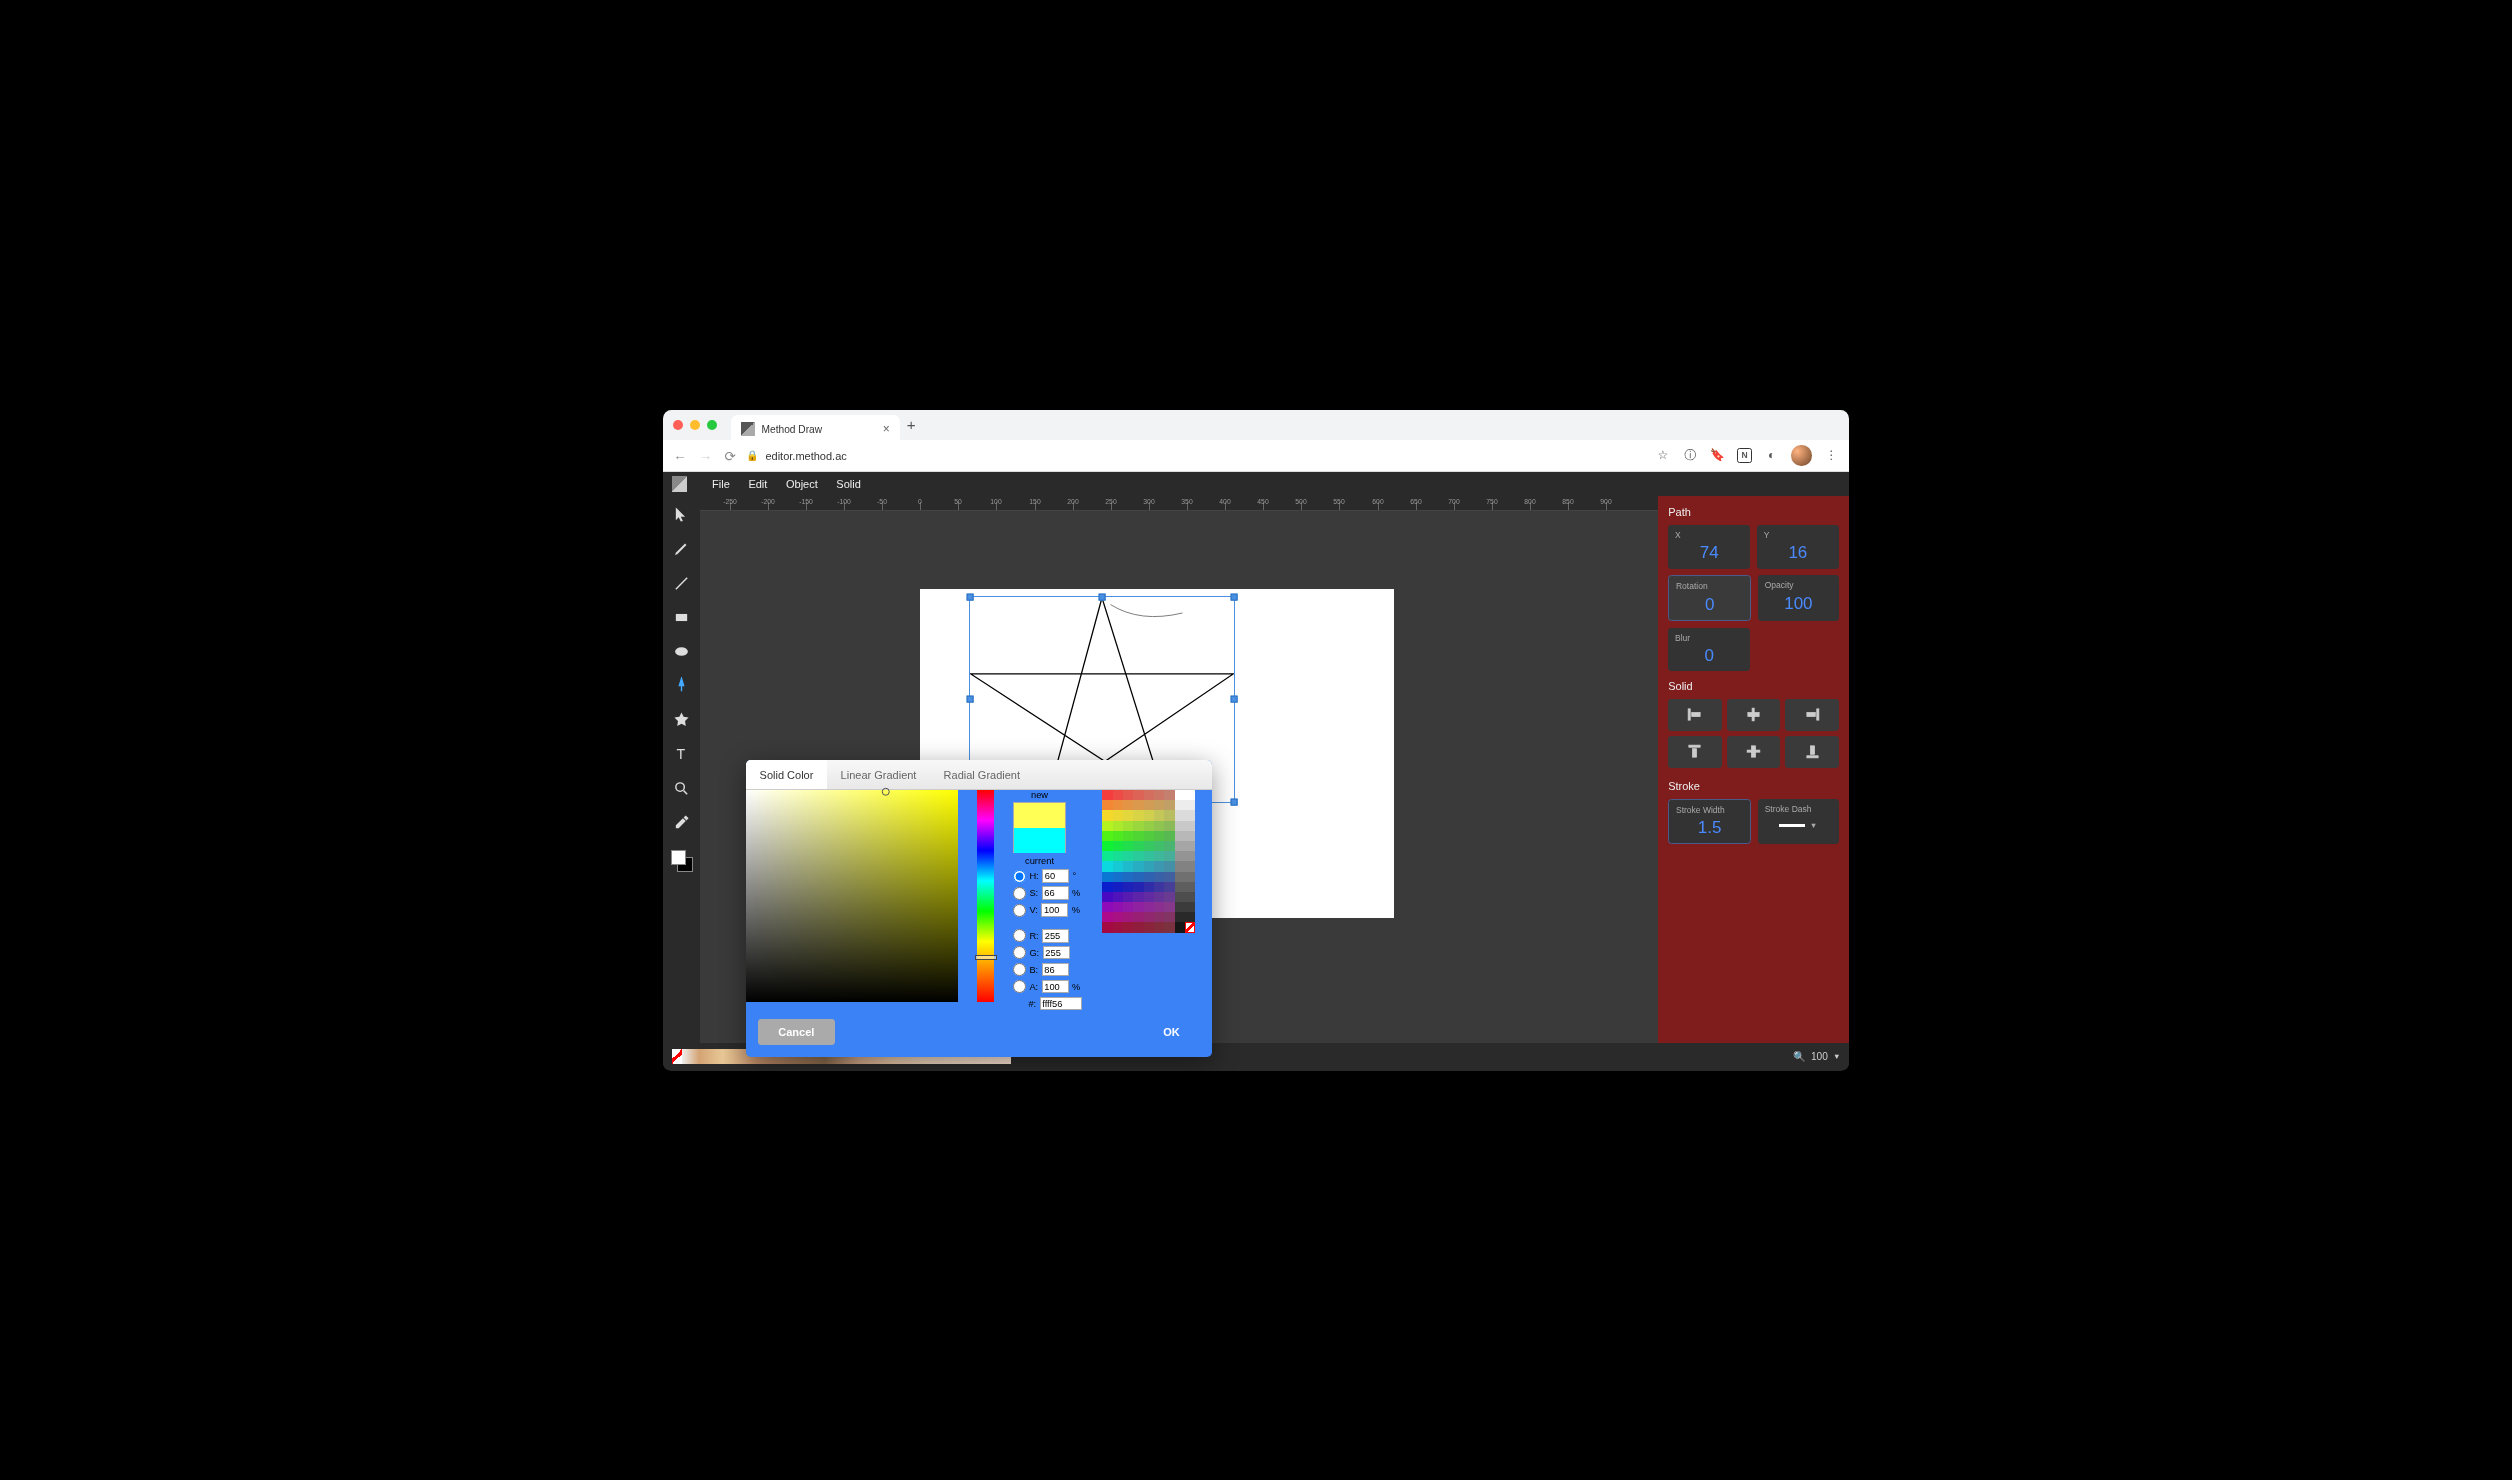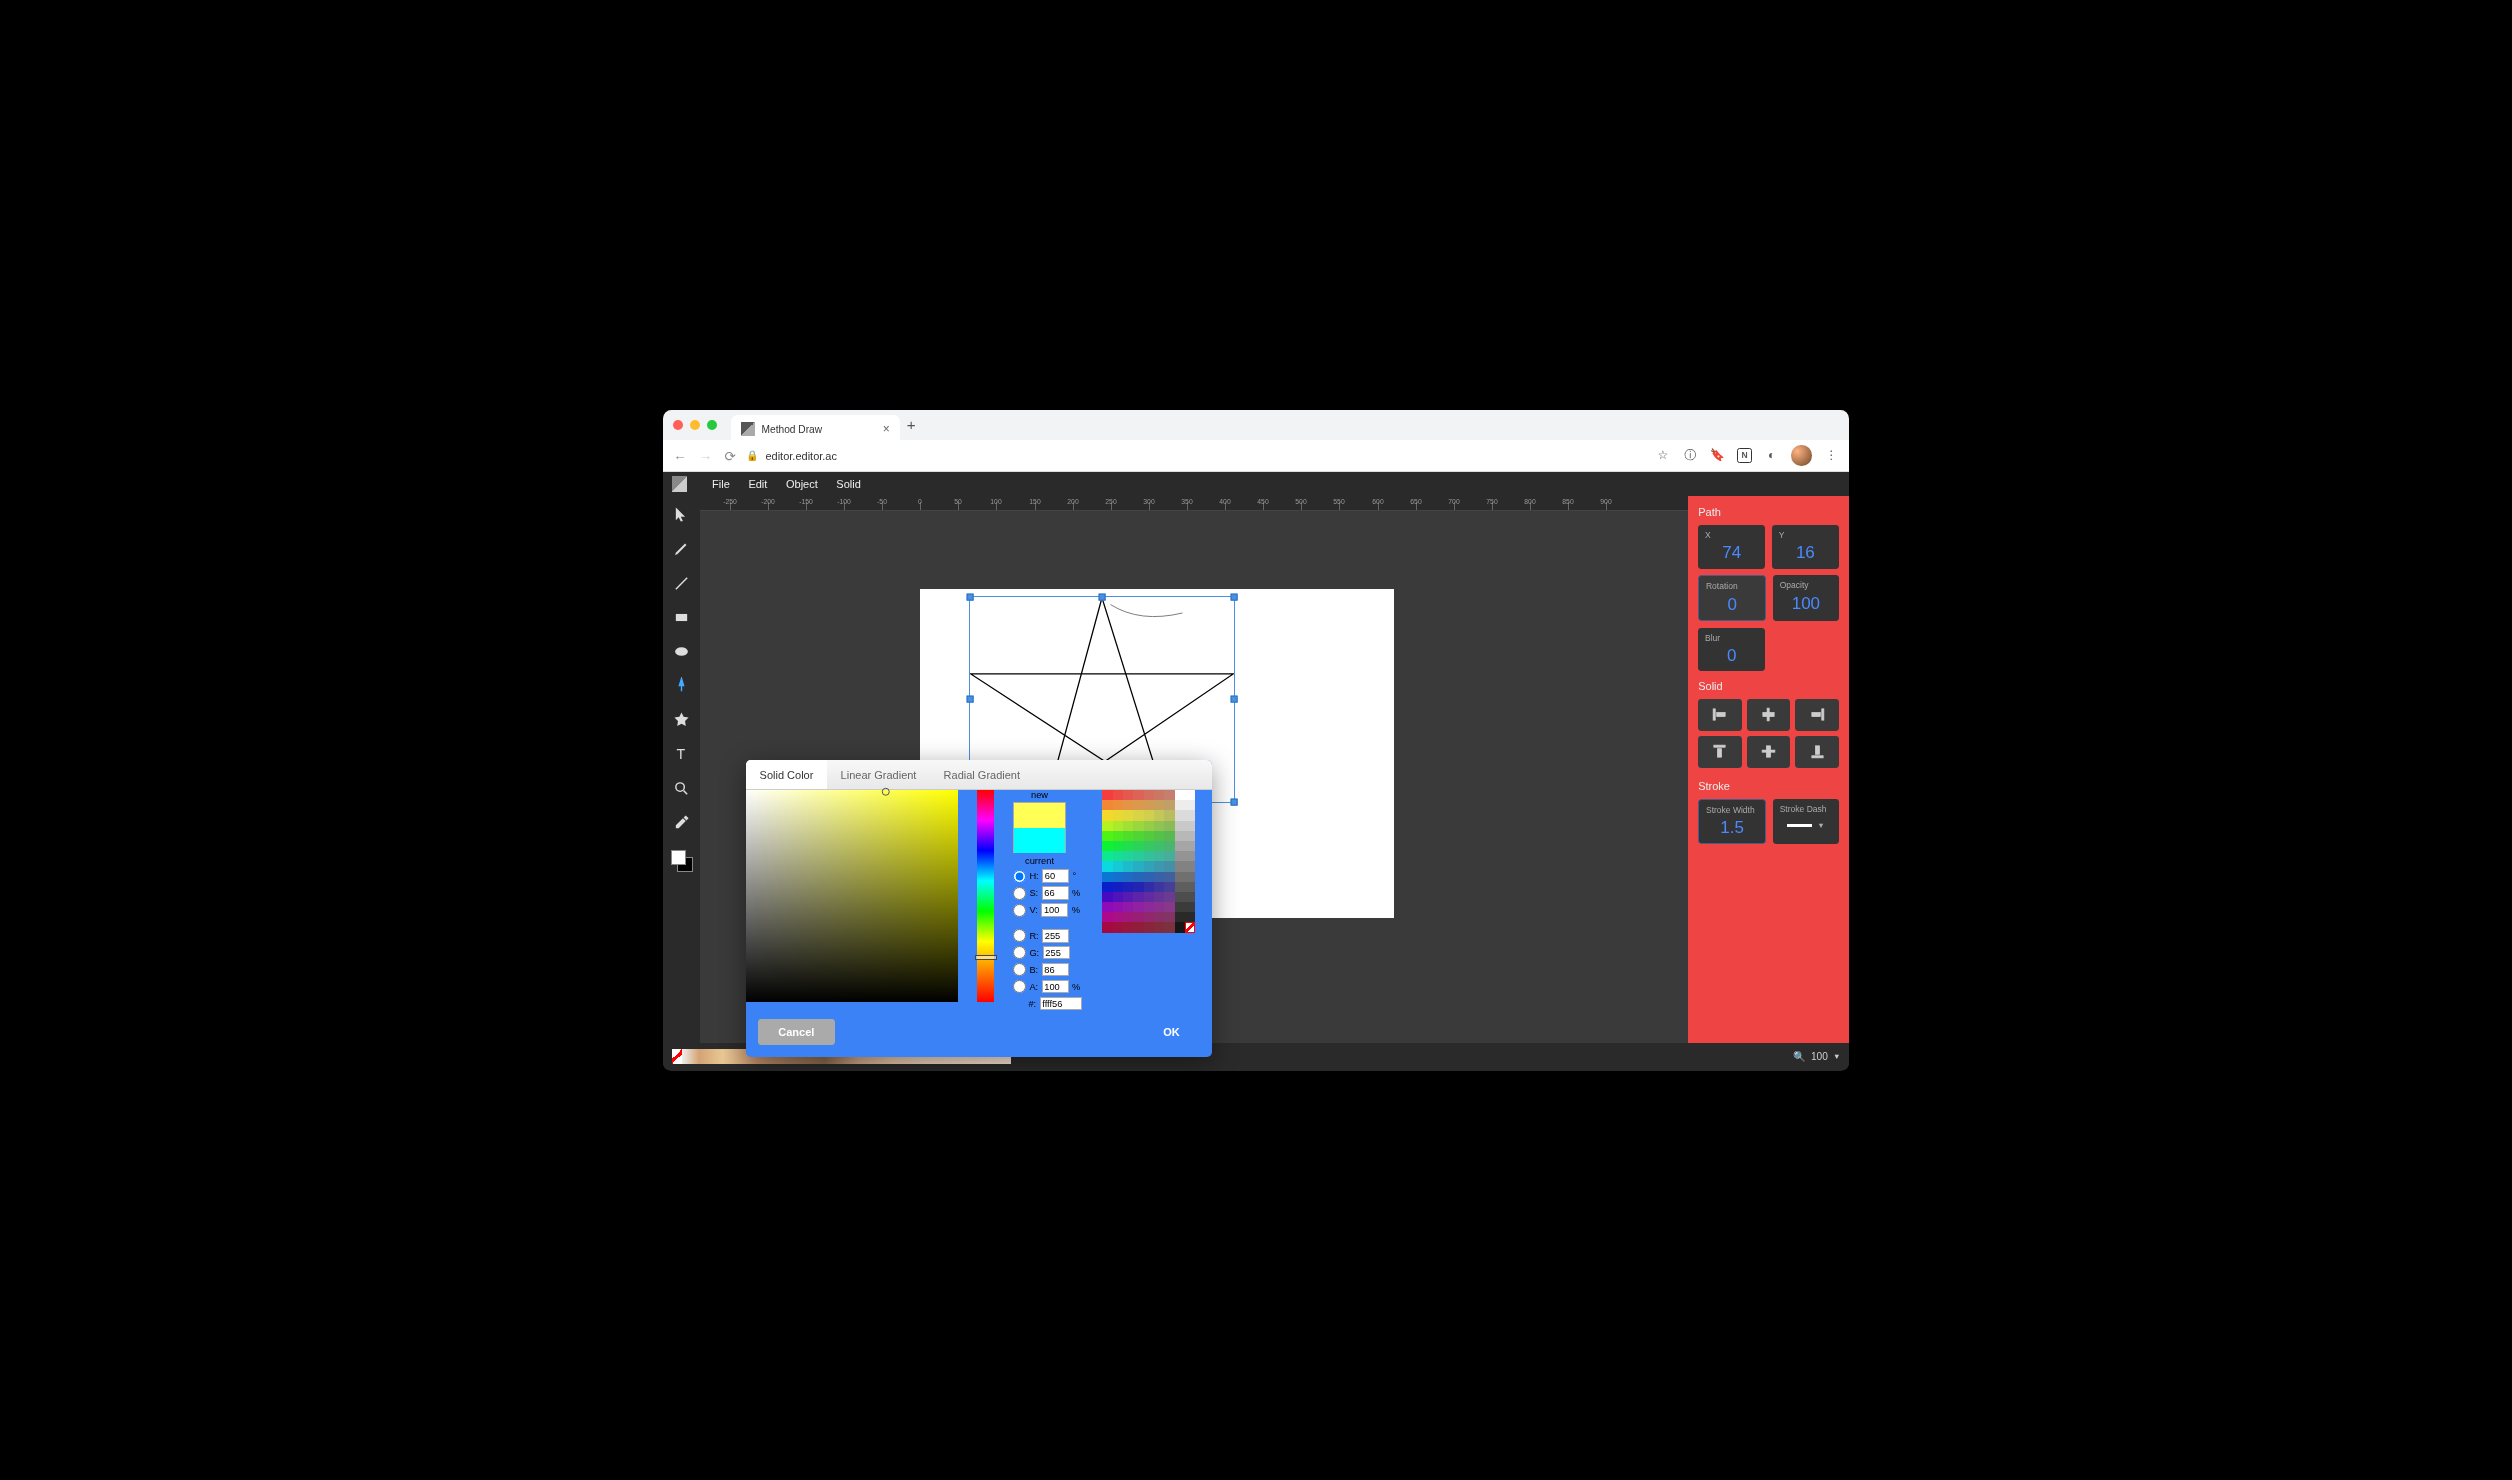--- a/index.html
+++ b/index.html
@@ -41,21 +41,21 @@
 
 .canvas-area { flex: 1; background: #3a3a3a; position: relative; overflow: hidden; }
 .ruler-h { position: absolute; top: 0; left: 0; right: 0; height: 15.2px; background: #2a2a2a; color: #999; font-size: 6.8px; display: flex; align-items: flex-end; overflow: hidden; border-bottom: 0.8px solid #444; }
 .ruler-h .tick { position: absolute; border-left: 0.8px solid #666; height: 5.1px; bottom: 0; }
 .ruler-h .tick.major { height: 8.5px; }
 .ruler-h .ticklabel { position: absolute; bottom: 5.1px; transform: translateX(-50%); }
 .canvas { position: absolute; top: 93px; left: 220px; width: 474px; height: 329px; background: #fff; }
 .selection { position: absolute; border: 0.8px solid #4a90e2; }
 .handle { position: absolute; width: 6.8px; height: 6.8px; background: #4a90e2; border: 0.8px solid #2a70c2; transform: translate(-50%, -50%); }
 
-.right-panel { width: 161px; background: #ef4444; padding: 10.2px; color: #ddd; font-size: 10.2px; }
+.right-panel { width: 191px; background: #7f1d1d; padding: 10.2px; color: #ddd; font-size: 10.2px; }
 .panel-title { font-size: 11px; margin-bottom: 6.8px; color: #eee; }
 .prop-row { display: flex; gap: 6.8px; margin-bottom: 6.8px; }
 .prop { flex: 1; background: #333; border-radius: 3.4px; padding: 5.1px 6.8px; }
 .prop.active { background: #3a3a3a; border: 0.8px solid #4a5a8a; }
 .prop-label { font-size: 8.5px; color: #aaa; margin-bottom: 3.4px; }
 .prop-val { font-size: 17px; color: #4a8aff; text-align: center; }
 .align-grid { display: grid; grid-template-columns: repeat(3, 1fr); gap: 5.1px; margin-bottom: 12px; }
 .align-btn { height: 32px; background: #3a3a3a; border-radius: 3.4px; display: flex; align-items: center; justify-content: center; cursor: pointer; }
 .align-btn svg { width: 17px; height: 17px; fill: #ccc; stroke: #ccc; }
 .stroke-row { display: flex; gap: 6.8px; }
@@ -115,21 +115,21 @@
   </div>
 
   <div class="addrbar">
     <div class="navbtns">
       <span>←</span>
       <span style="opacity:.4">→</span>
       <span>⟳</span>
     </div>
     <div class="url">
       <span class="lock">🔒</span>
-      <span>editor.editor.ac</span>
+      <span>editor.method.ac</span>
     </div>
     <div class="extensions">
       <span class="ext-ic">☆</span>
       <span class="ext-ic">ⓘ</span>
       <span class="ext-ic" style="color:#1a73e8">🔖</span>
       <span class="ext-ic" style="border:0.8px solid #333;border-radius:2.5px;font-size:8.5px;font-weight:bold">N</span>
       <span class="ext-ic">◐</span>
       <div class="avatar"></div>
       <span class="ext-ic">⋮</span>
     </div>

